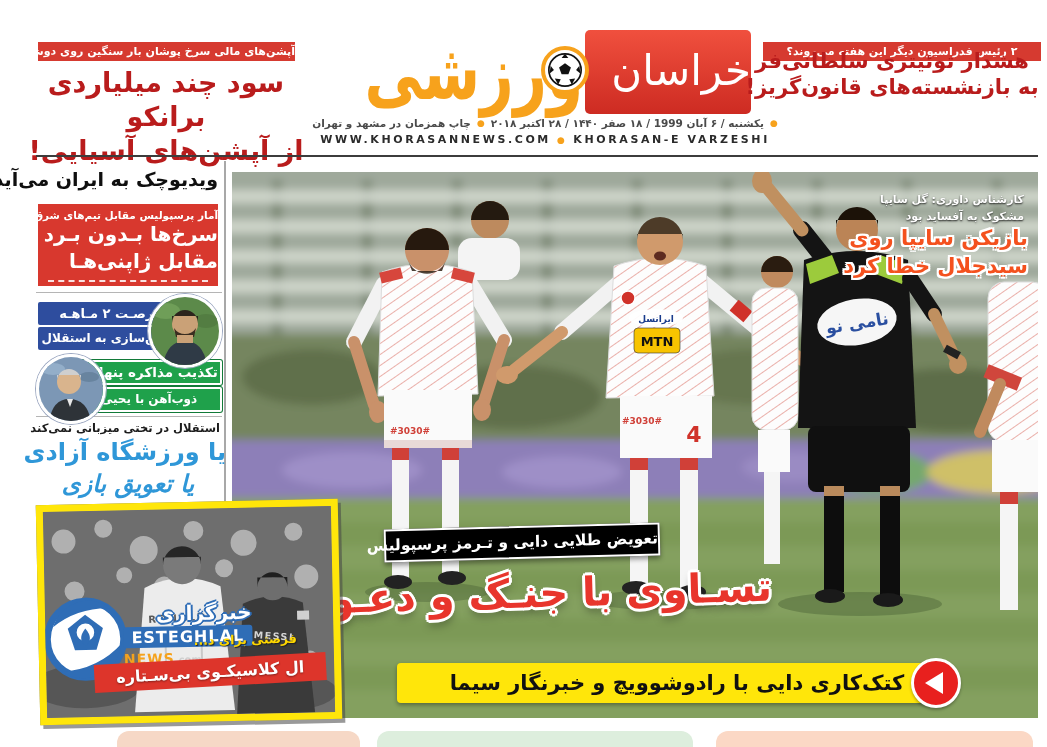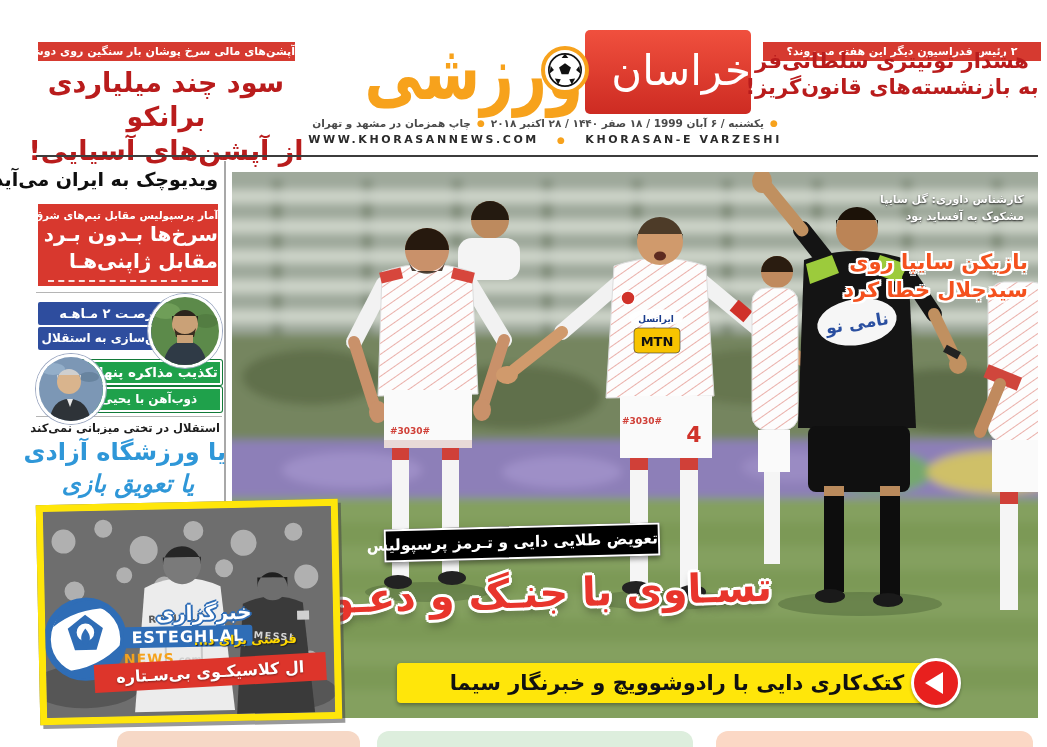--- a/index.html
+++ b/index.html
@@ -14,21 +14,21 @@
   .logo-orange{color:#f7a21c;font-weight:bold;font-size:58px;text-align:center;
         transform:scaleY(1.32);transform-origin:top center;letter-spacing:-2px;line-height:80px;}
   .logo-redbox{background:linear-gradient(180deg,#f0503e,#cd2b22);border-radius:5px;
         color:#fff;font-weight:normal;font-size:42px;text-align:right;line-height:82px;}
   .ball-ring{background:#fff;border:4px solid #f7a21c;border-radius:50%;box-sizing:border-box;
         display:flex;align-items:center;justify-content:center;z-index:3;}
   .dateline{font-size:10.5px;color:#4a4a4a;font-weight:bold;display:flex;gap:6px;
         justify-content:center;align-items:center;white-space:nowrap;}
   .dateline .bullet{color:#f7a21c;font-size:9px;}
   .urlline{font-size:11px;color:#2b2b2b;font-weight:bold;letter-spacing:2.6px;display:flex;
-        gap:18px;justify-content:center;align-items:center;white-space:nowrap;}
+        gap:6px;justify-content:center;align-items:center;white-space:nowrap;}
   .rule{background:#3c3c3c;}
   .thin-rule{background:#b5b5b5;}
   
   .sb-head1{font-size:19px;font-weight:bold;color:#0f0f0f;text-align:right;white-space:nowrap;}
   .sb-redbox{background:#d8382e;color:#fff;text-align:center;padding-top:5px;box-sizing:border-box;}
   .sb-redbox .k{font-size:10.5px;font-weight:bold;white-space:nowrap;}
   .sb-redbox .l{font-size:20px;font-weight:bold;line-height:1.35;white-space:nowrap;padding-left:37px;}
   .sb-redbox::after{content:"";display:block;border-top:2px dashed rgba(255,255,255,.85);margin:5px 10px 0;}
   .pill-blue{background:#2e4d9e;color:#fff;font-weight:bold;text-align:center;border-radius:2px;}
   .pill-green{background:#1fa14b;color:#fff;font-weight:bold;text-align:center;border:2px solid #fff;
@@ -323,21 +323,21 @@
         <rect x="768" y="320" width="18" height="118" fill="#f5f5f5"></rect>
         <rect x="768" y="320" width="18" height="12" fill="#d04038"></rect>
       </g>
     </svg>
 
     
     <div class="abs rtl cap-small" style="right:14px;top:20px;">
       <div>کارشناس داوری: گل سایپا</div>
       <div>مشکوک به آفساید بود</div>
     </div>
-    <div class="abs rtl cap-red" style="right:10px;top:76px;margin-left:24px;">
+    <div class="abs rtl cap-red" style="right:10px;top:52px;margin-left:24px;">
       <div>بازیکن سایپا روی</div>
       <div>سیدجلال خطا کرد</div>
     </div>
 
     <div class="abs rtl kicker-box" style="left:152px;top:354px;width:272px;height:29px;">تعویض طلایی دایی و تـرمز پرسپولیس</div>
     <div class="abs rtl main-head" style="left:80px;top:398px;width:460px;">تسـاوی با جنـگ و دعـوا!</div>
 
     <div class="abs strip rtl" style="left:165px;top:491px;width:550px;height:40px;padding-left:10px;box-sizing:border-box;">
       <span>کتک‌کاری دایی با رادوشوویچ و خبرنگار سیما</span>
       <span class="strip-circle">

